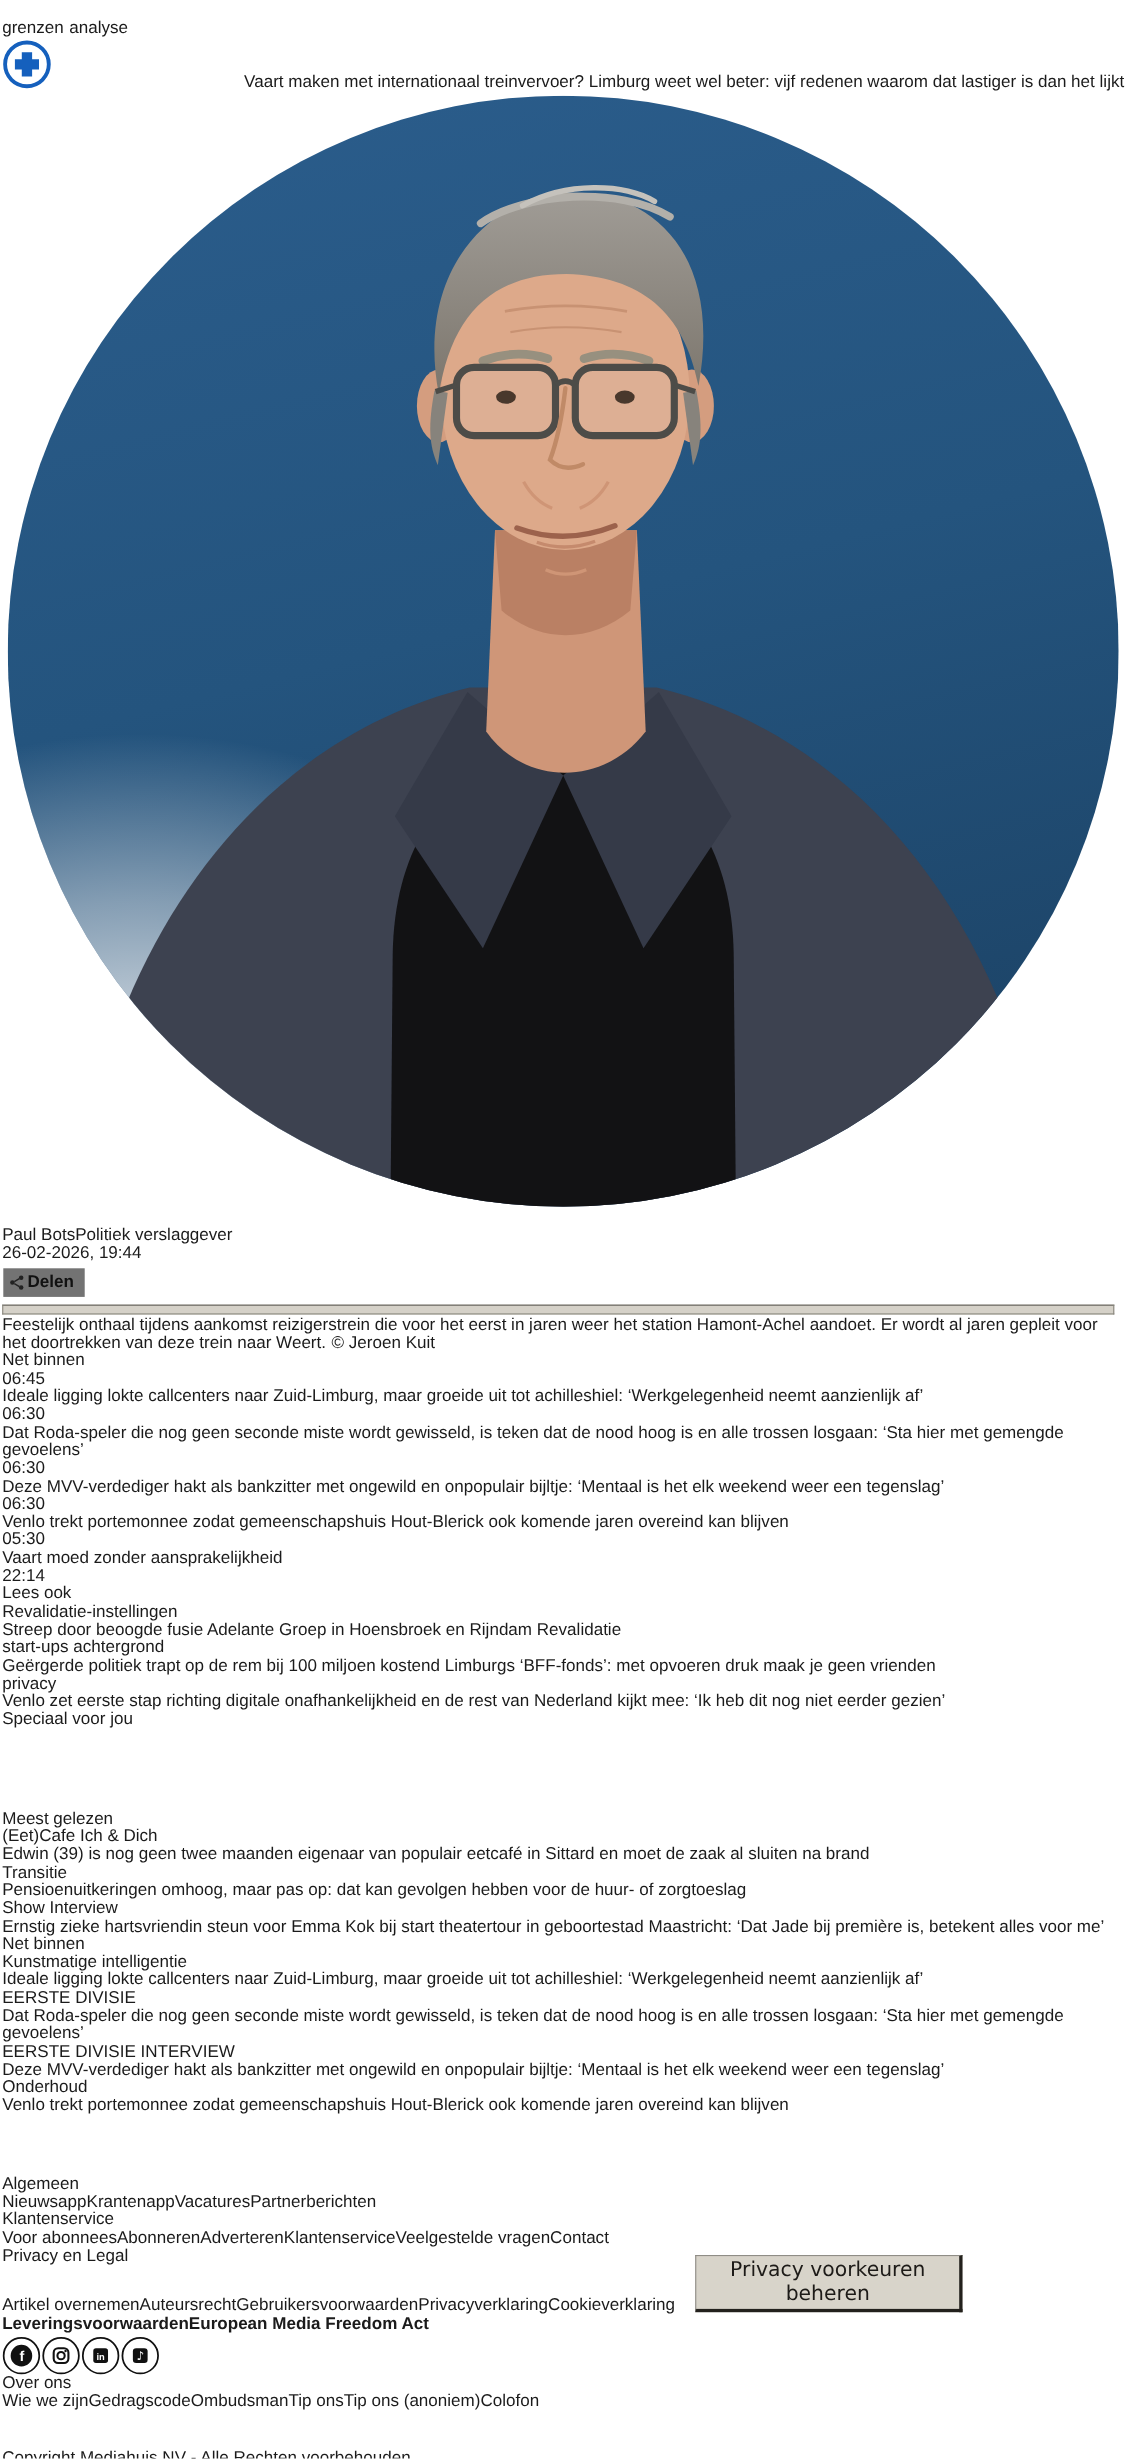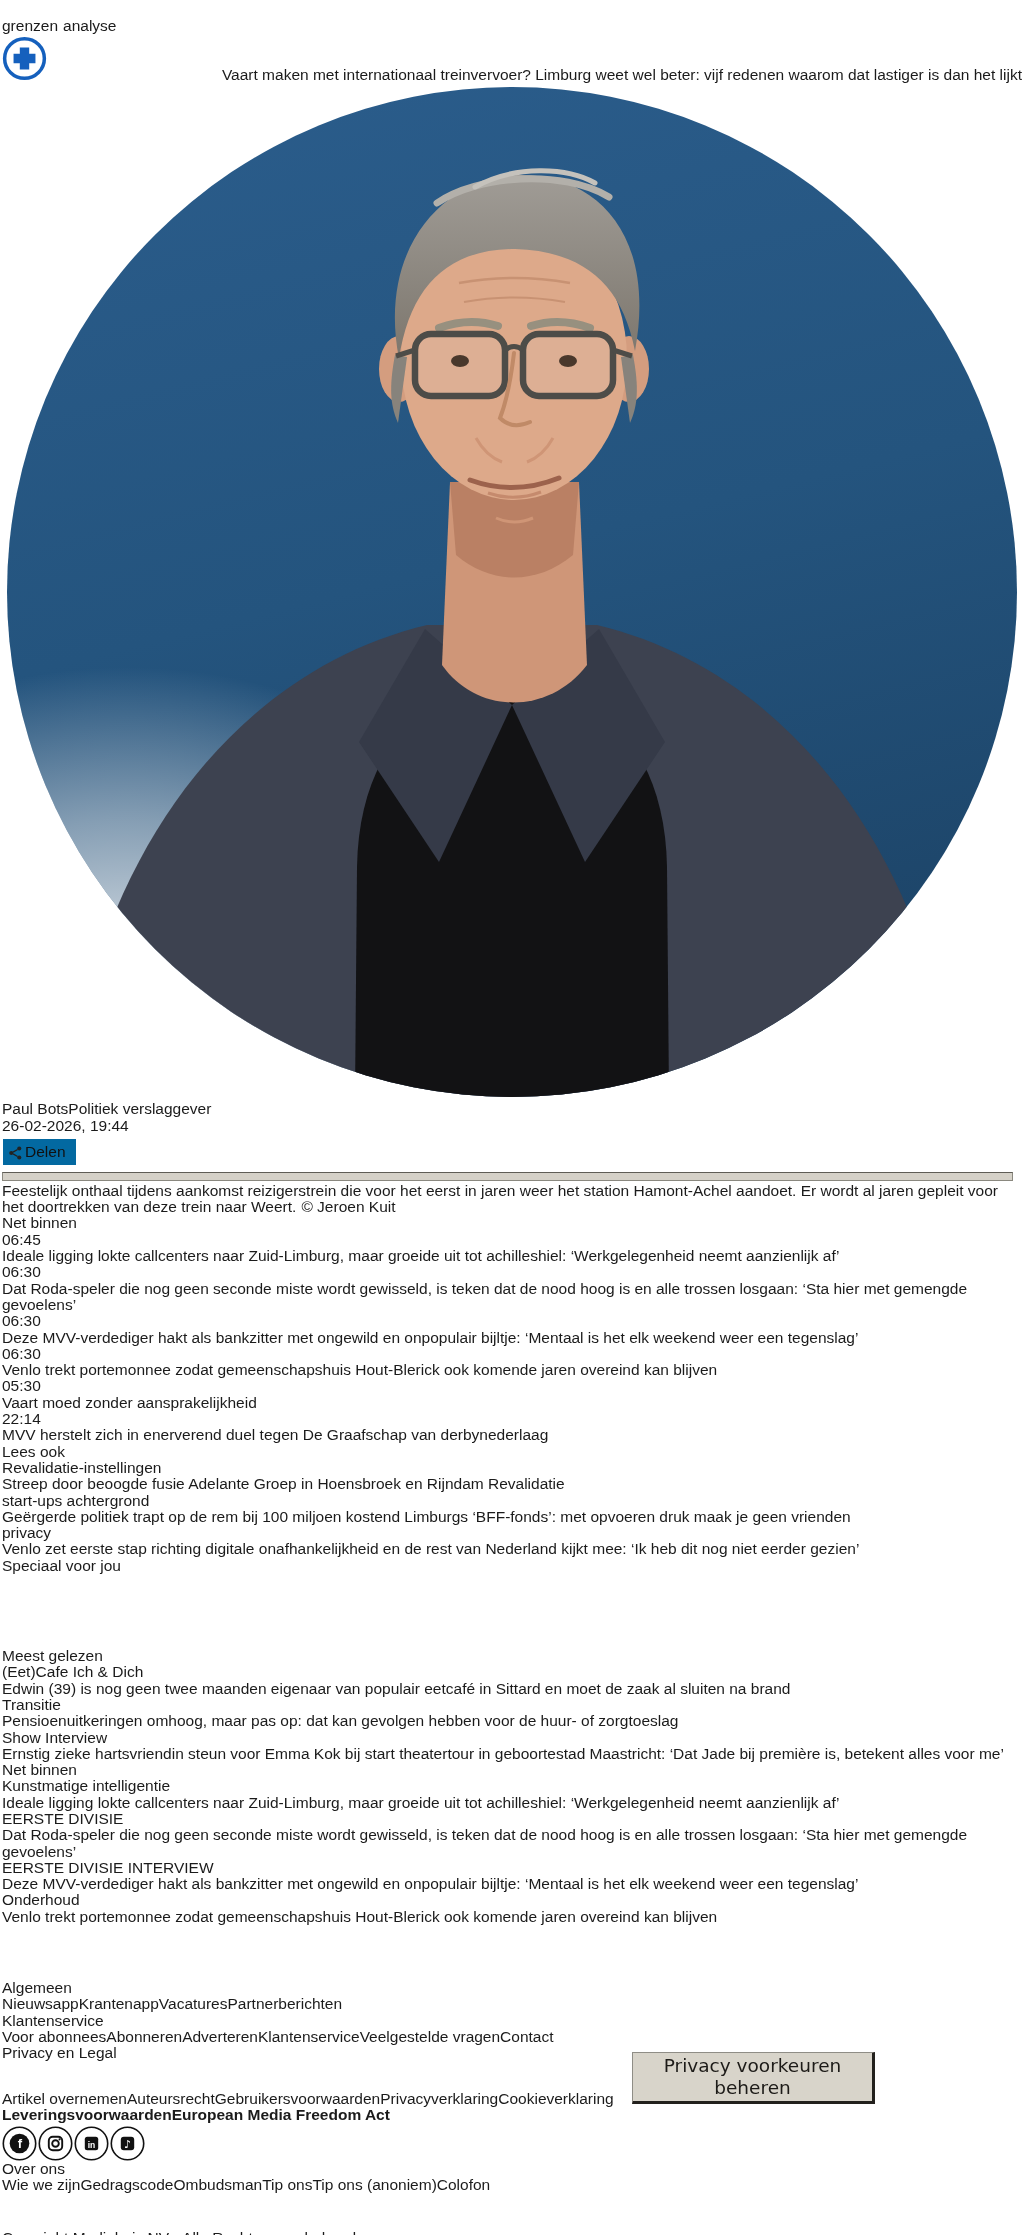--- a/index.html
+++ b/index.html
@@ -11,26 +11,26 @@
   .tags-row{margin:16px 0 2px 0;}
   .tag+.tag{margin-left:5px;}
 
   .title-row{display:flex;align-items:flex-end;gap:5px;justify-content:space-between;}
   .plus-icon{flex:0 0 auto;width:45px;height:45px;display:block;}
   .headline{margin:0 0 -2px 0;font-size:15.5px;font-weight:400;line-height:17px;}
 
   .portrait{width:1010px;height:1010px;margin:6px auto 0 auto;}
   .portrait svg{display:block;}
 
-  .byline{margin-top:4px;}
+  .byline{margin-top:18px;}
   .pubdate{margin-top:0;}
 
-  .share-btn{display:inline-flex;align-items:flex-end;gap:2px;margin:5px 0 3px 1px;
-     background:#0369a1;border:none;padding:4px 10px 4px 5px;
-     font-family:"Liberation Sans",sans-serif;font-size:15.5px;color:#111;cursor:pointer;}
+  .share-btn{display:inline-flex;align-items:center;gap:2px;margin:5px 0 3px 1px;
+     background:#737373;border:none;padding:4px 10px 4px 5px;
+     font-family:"Liberation Sans",sans-serif;font-size:15.5px;color:#111;cursor:pointer;font-weight:bold;}
   .share-btn svg{display:block;}
 
   .hbar{margin-top:4px;width:1011px;height:9px;background:#d5d1c8;
      border:1px solid #8a887f;border-top-color:#5f5d56;box-sizing:border-box;}
 
   .caption{margin:2px 0 0 0;}
   .credit{margin-left:5px;}
 
   .sec-heading{font-weight:400;}
   .news-item .title,.news-item .time,.news-item .itag{display:block;}
@@ -195,21 +195,20 @@
     <div class="news-item">
       <span class="time">06:30</span>
       <a class="title">Venlo trekt portemonnee zodat gemeenschapshuis Hout-Blerick ook komende jaren overeind kan blijven</a>
     </div>
     <div class="news-item">
       <span class="time">05:30</span>
       <a class="title">Vaart moed zonder aansprakelijkheid</a>
     </div>
     <div class="news-item">
       <span class="time">22:14</span>
-      <a class="title">MVV herstelt zich in enerverend duel tegen De Graafschap van derbynederlaag</a>
     </div>
   </section>
 
   
   <section>
     <div class="sec-heading">Lees ook</div>
     <div class="news-item">
       <a class="itag">Revalidatie-instellingen</a>
       <a class="title">Streep door beoogde fusie Adelante Groep in Hoensbroek en Rijndam Revalidatie</a>
     </div>

